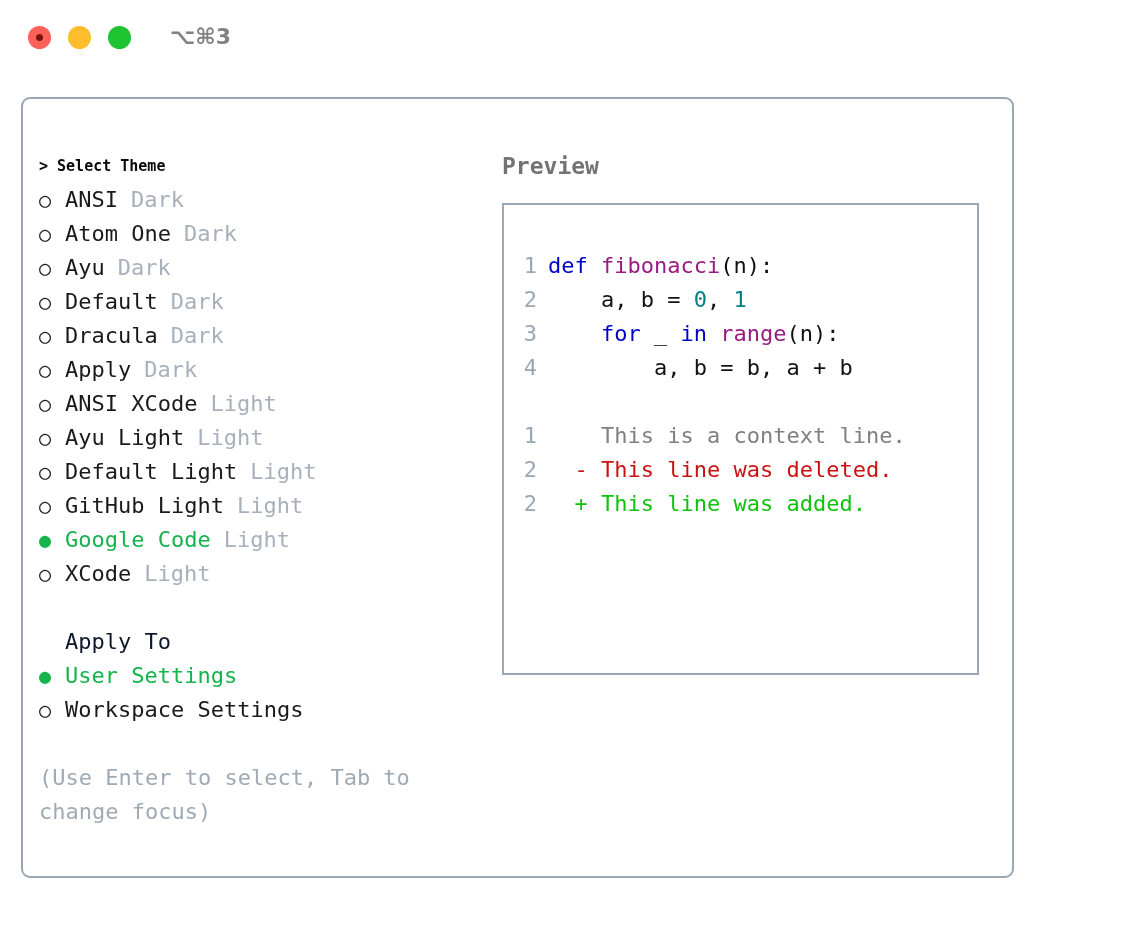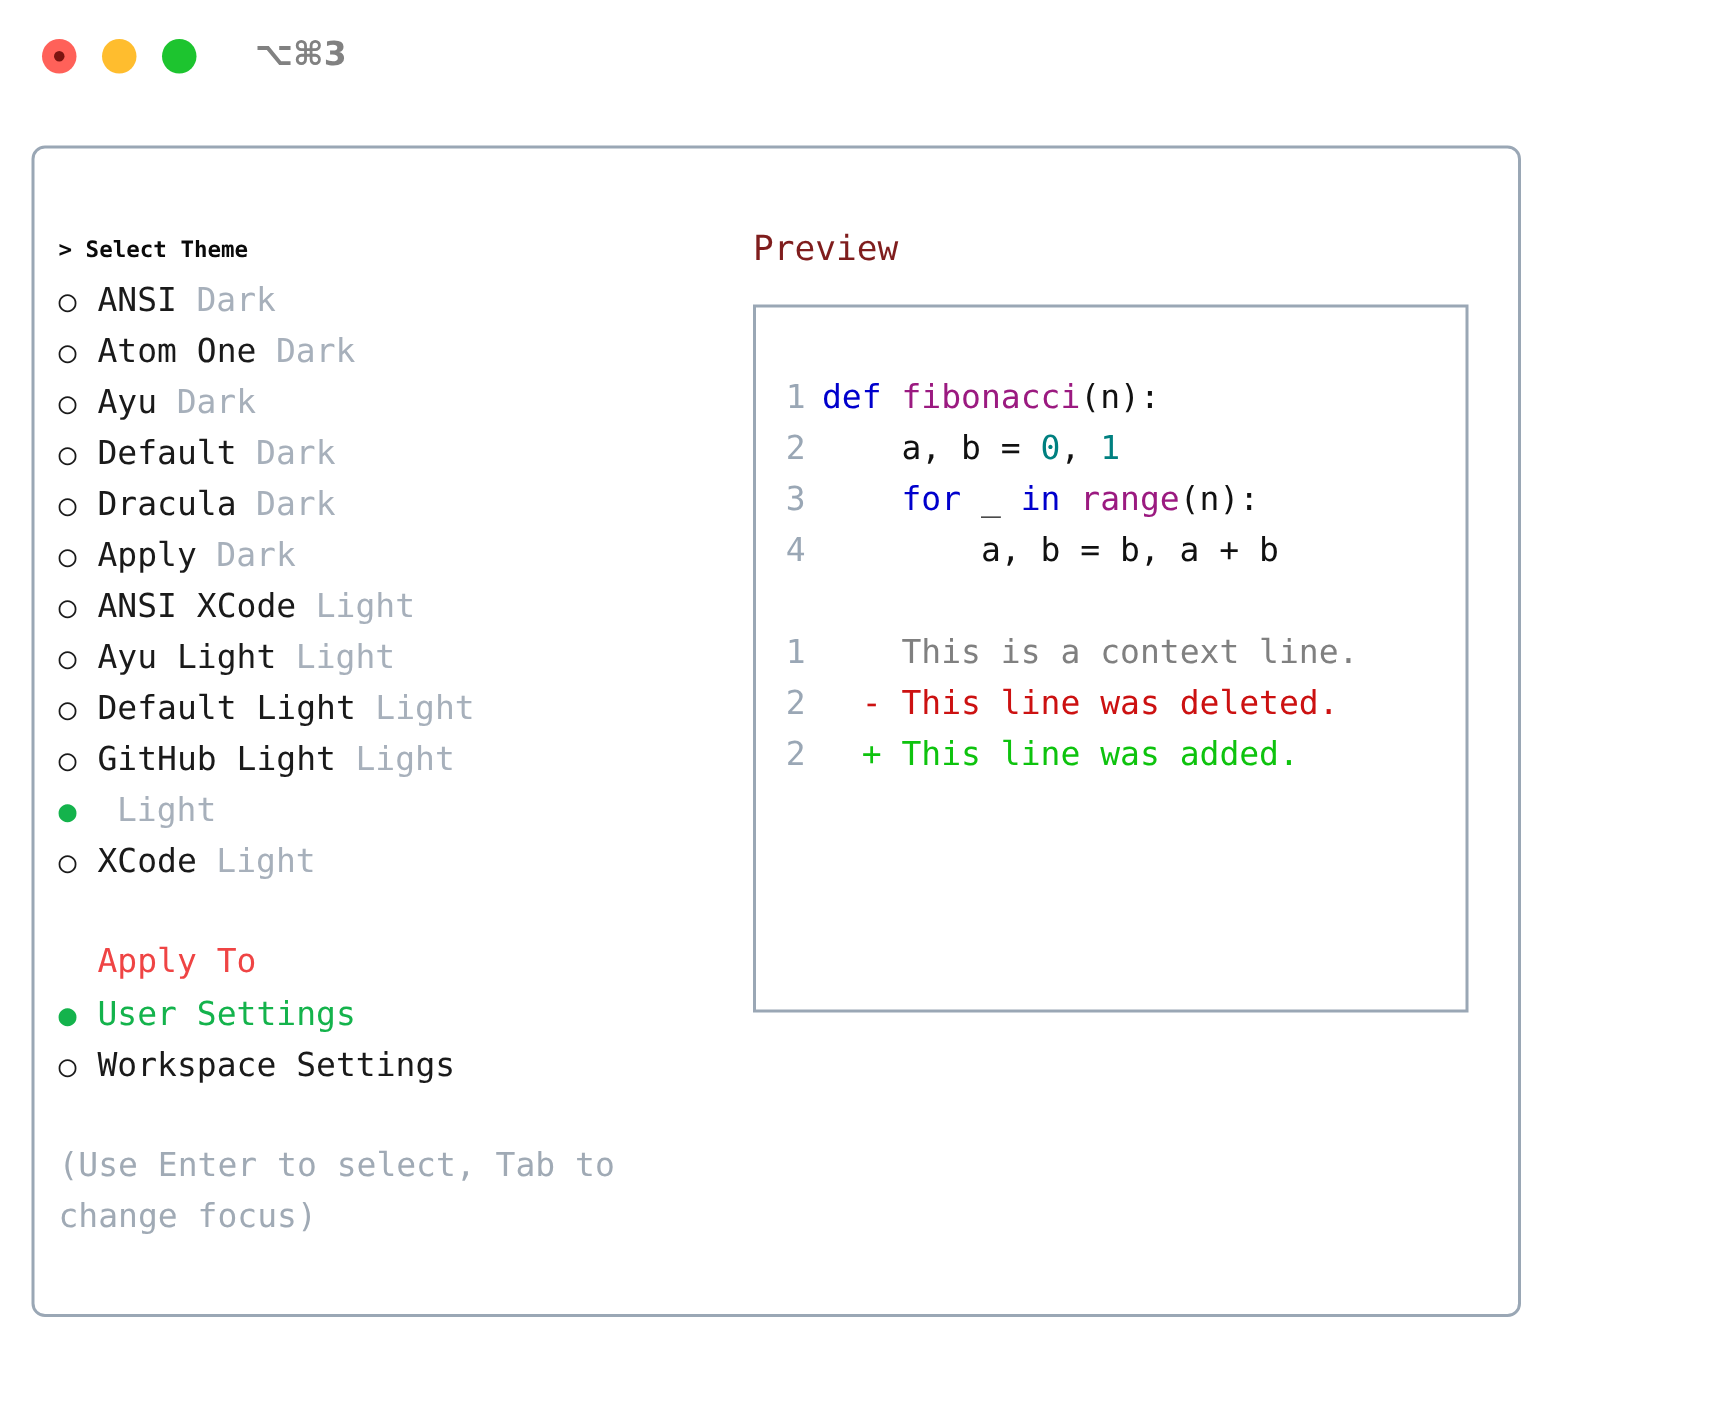--- a/index.html
+++ b/index.html
@@ -115,21 +115,21 @@
   .theme-name { color: #1a1a1a; }
   .theme-row.selected .theme-name { color: #14b34c; }
   .theme-variant {
     color: #a7b0bb;
     margin-left: 13px;
   }
 
   #apply-block { margin-top: 34px; }
   .apply-heading {
     font-size: 22px;
-    color: #ef4444;
+    color: #0f172a;
     line-height: 34px;
     padding-left: 26px;
     white-space: pre;
   }
   #hint-text {
     margin-top: 34px;
     font-size: 22px;
     color: #a0aab5;
     line-height: 34px;
     width: 400px;
@@ -137,22 +137,22 @@
 
   
   #preview-column {
     position: absolute;
     left: 479px;
     top: 50px;
     width: 500px;
   }
   #preview-heading {
     font-size: 23px;
-    font-weight: normal;
-    color: #7f1d1d;
+    font-weight: bold;
+    color: #737373;
     line-height: 34px;
     white-space: pre;
   }
   #preview-box {
     margin-top: 20px;
     width: 477px;
     height: 472px;
     border: 2px solid #9aa7b5;
     box-sizing: border-box;
     background: #ffffff;
@@ -202,21 +202,21 @@
           <li class="theme-row"><span class="radio-glyph">○</span><span class="theme-name">ANSI</span><span class="theme-variant">Dark</span></li>
           <li class="theme-row"><span class="radio-glyph">○</span><span class="theme-name">Atom One</span><span class="theme-variant">Dark</span></li>
           <li class="theme-row"><span class="radio-glyph">○</span><span class="theme-name">Ayu</span><span class="theme-variant">Dark</span></li>
           <li class="theme-row"><span class="radio-glyph">○</span><span class="theme-name">Default</span><span class="theme-variant">Dark</span></li>
           <li class="theme-row"><span class="radio-glyph">○</span><span class="theme-name">Dracula</span><span class="theme-variant">Dark</span></li>
           <li class="theme-row"><span class="radio-glyph">○</span><span class="theme-name">Apply</span><span class="theme-variant">Dark</span></li>
           <li class="theme-row"><span class="radio-glyph">○</span><span class="theme-name">ANSI XCode</span><span class="theme-variant">Light</span></li>
           <li class="theme-row"><span class="radio-glyph">○</span><span class="theme-name">Ayu Light</span><span class="theme-variant">Light</span></li>
           <li class="theme-row"><span class="radio-glyph">○</span><span class="theme-name">Default Light</span><span class="theme-variant">Light</span></li>
           <li class="theme-row"><span class="radio-glyph">○</span><span class="theme-name">GitHub Light</span><span class="theme-variant">Light</span></li>
-          <li class="theme-row selected"><span class="radio-glyph">●</span><span class="theme-variant">Light</span></li>
+          <li class="theme-row selected"><span class="radio-glyph">●</span><span class="theme-name">Google Code</span><span class="theme-variant">Light</span></li>
           <li class="theme-row"><span class="radio-glyph">○</span><span class="theme-name">XCode</span><span class="theme-variant">Light</span></li>
         </ul>
 
       <div id="apply-block">
         <div class="apply-heading">Apply To</div>
         <ul class="theme-list" id="apply-list">
             <li class="theme-row selected"><span class="radio-glyph">●</span><span class="theme-name">User Settings</span></li>
             <li class="theme-row"><span class="radio-glyph">○</span><span class="theme-name">Workspace Settings</span></li>
           </ul>
       </div>

